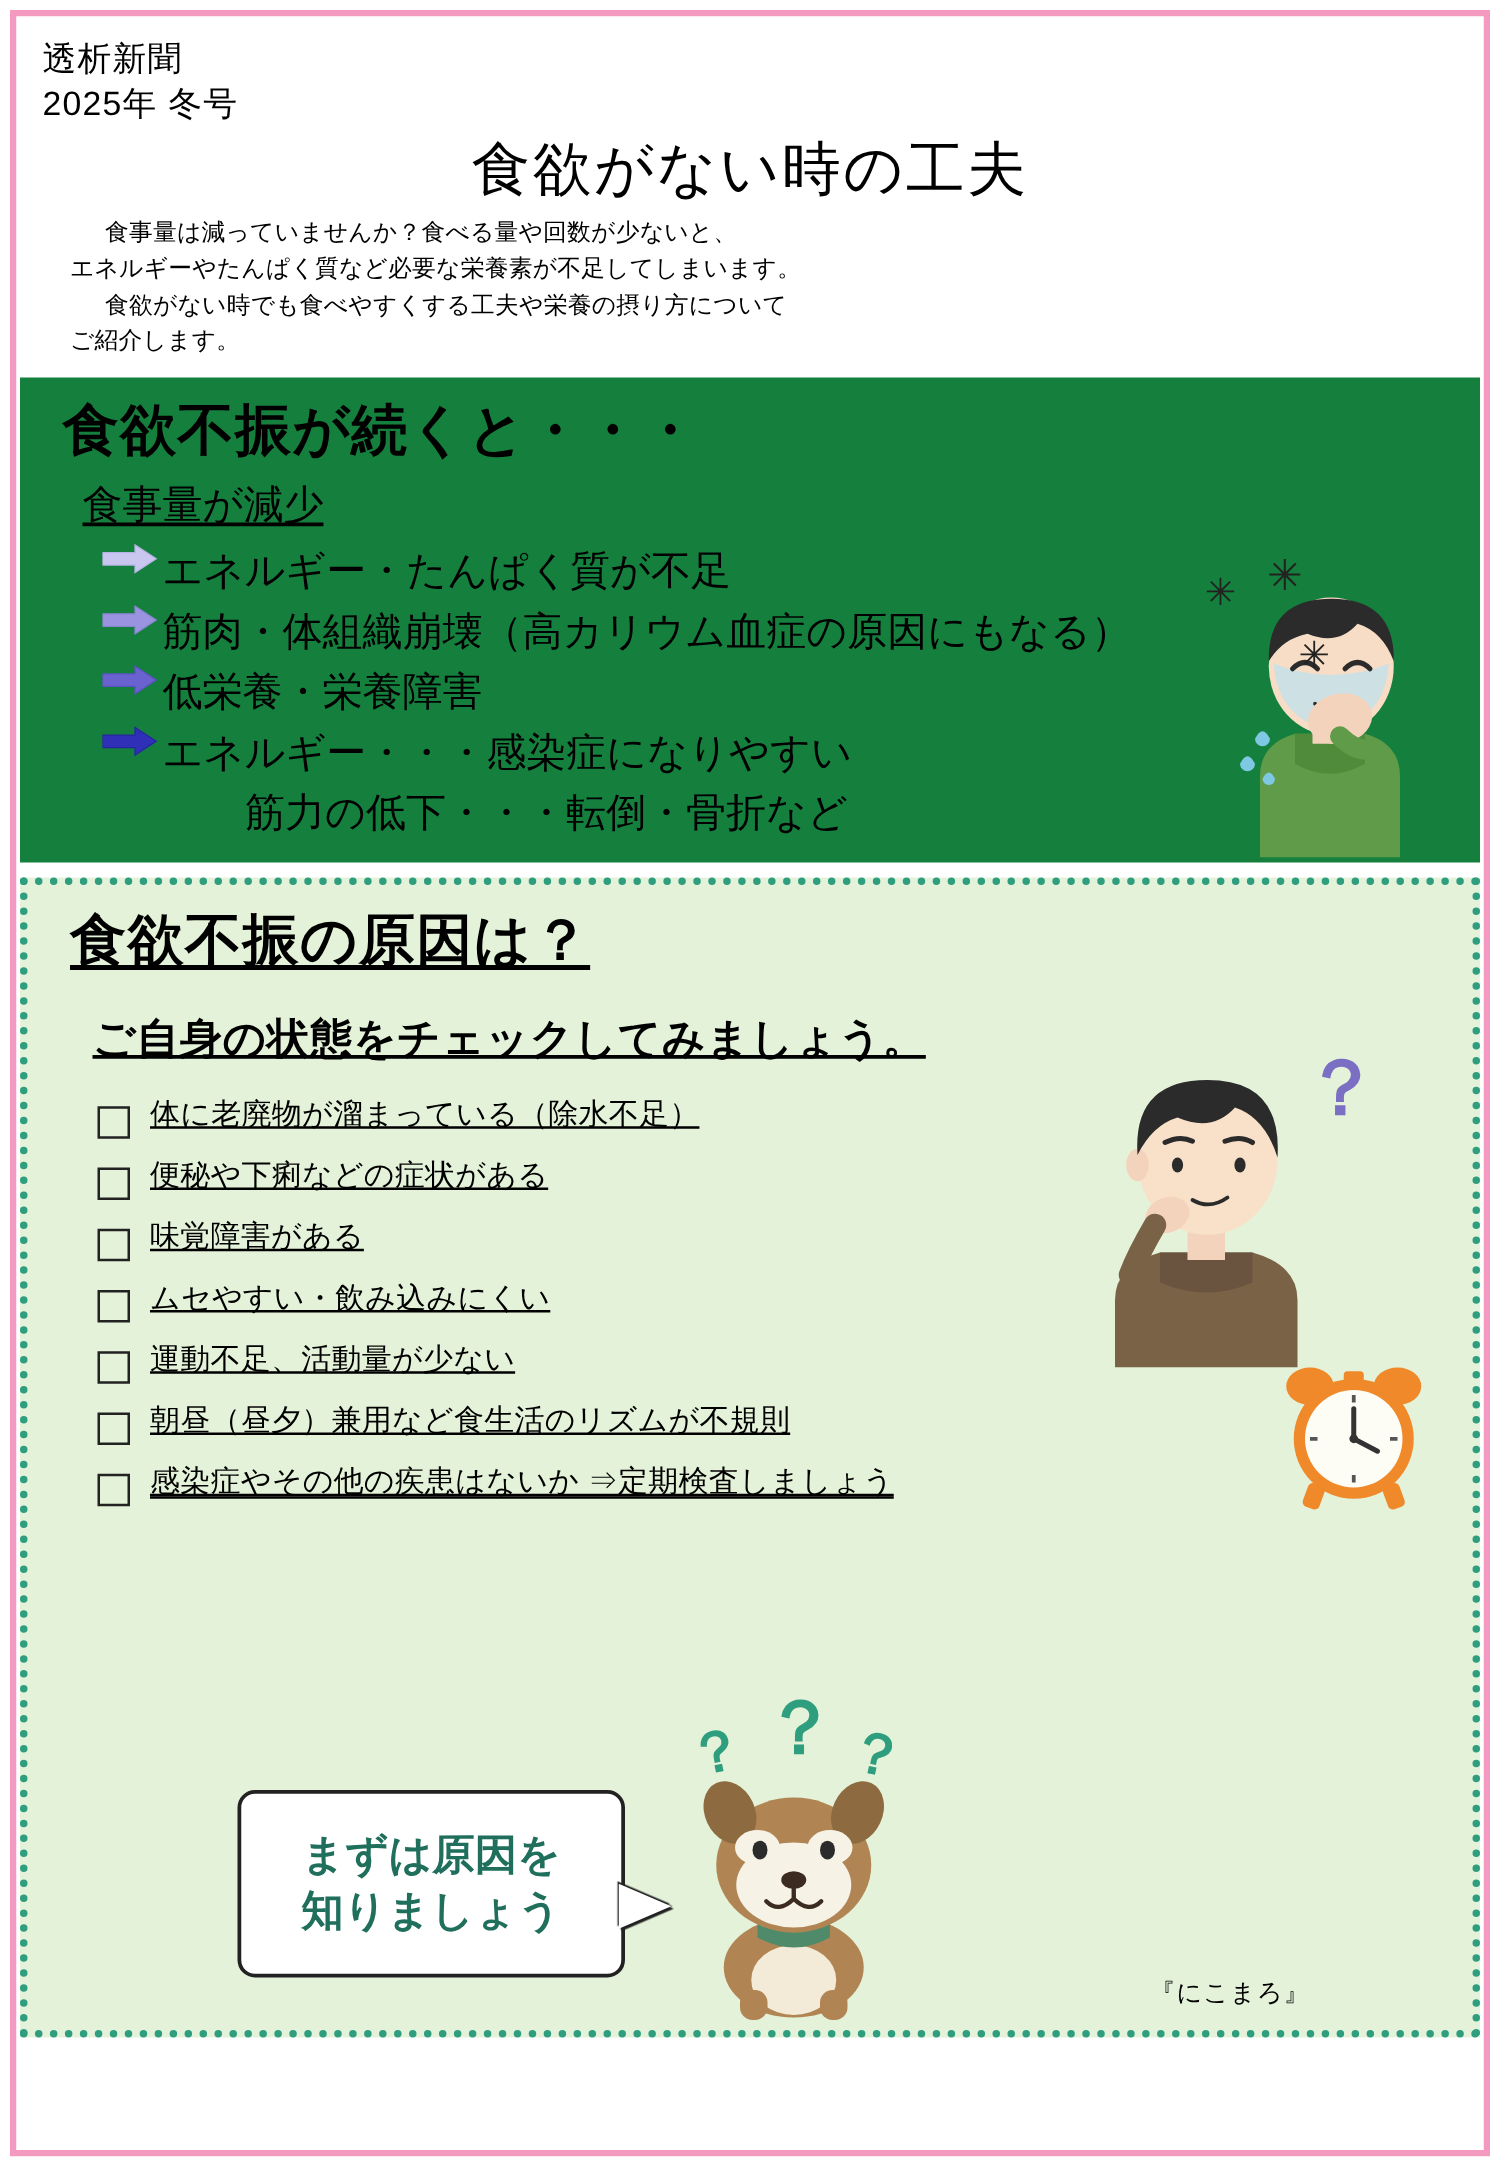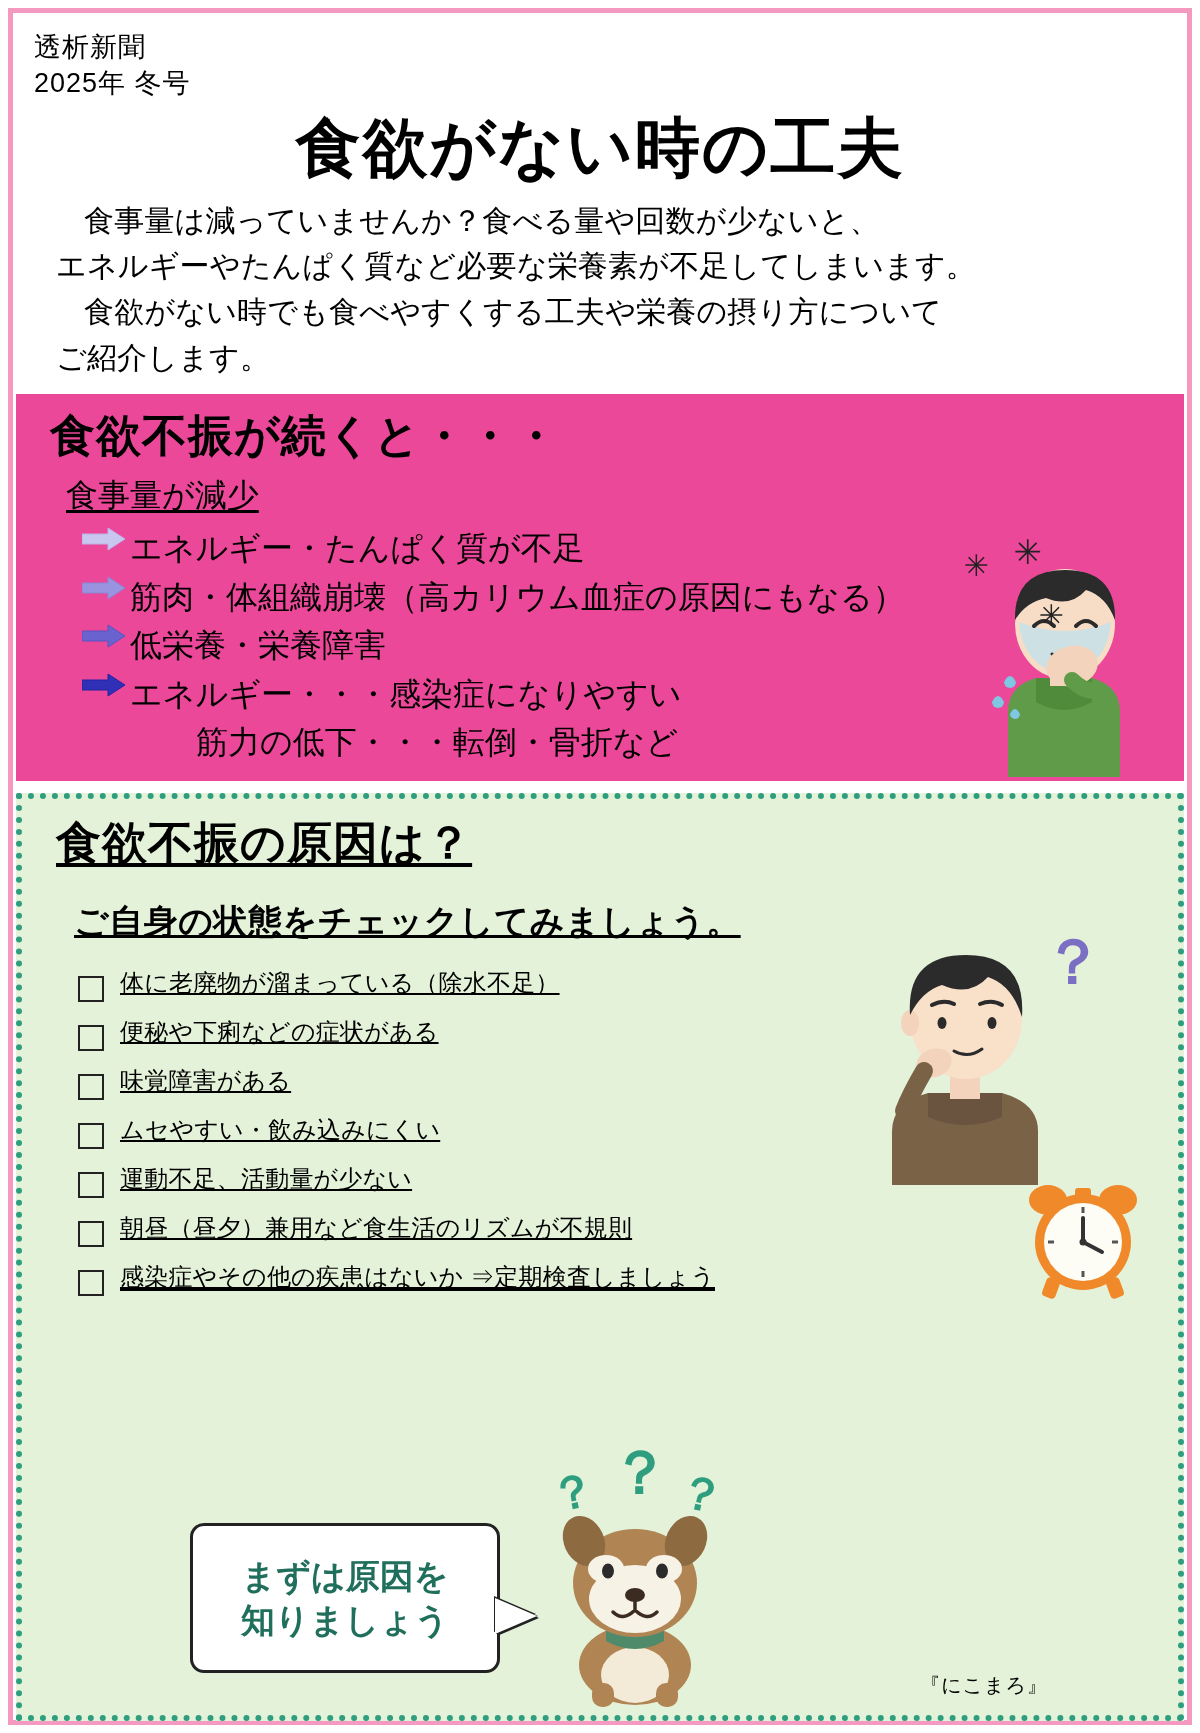--- a/index.html
+++ b/index.html
@@ -44,40 +44,40 @@
   .masthead {
     padding: 14px 0 0 18px;
     font-size: 27px;
     line-height: 1.33;
     letter-spacing: 1px;
   }
   .masthead div { white-space: nowrap; }
 
   .main-title {
     text-align: center;
-    font-size: 65px;
-    font-weight: bold;
+    font-size: 47px;
+    font-weight: normal;
     letter-spacing: 2px;
     margin-top: 2px;
     margin-bottom: 6px;
   }
 
   .lead {
-    font-size: 30px;
+    font-size: 19px;
     line-height: 1.52;
     padding: 0 22px 0 40px;
     letter-spacing: 0.2px;
   }
   .lead p { margin: 0; }
   .lead .ind { text-indent: 28px; }
 
   
   .pink-section {
     margin-top: 14px;
-    background: #ec4899;
+    background: #15803d;
     padding: 12px 0 16px 0;
     position: relative;
   }
   .pink-title {
     font-size: 45px;
     font-weight: bold;
     padding-left: 34px;
     letter-spacing: 1px;
   }
   .pink-sub {

